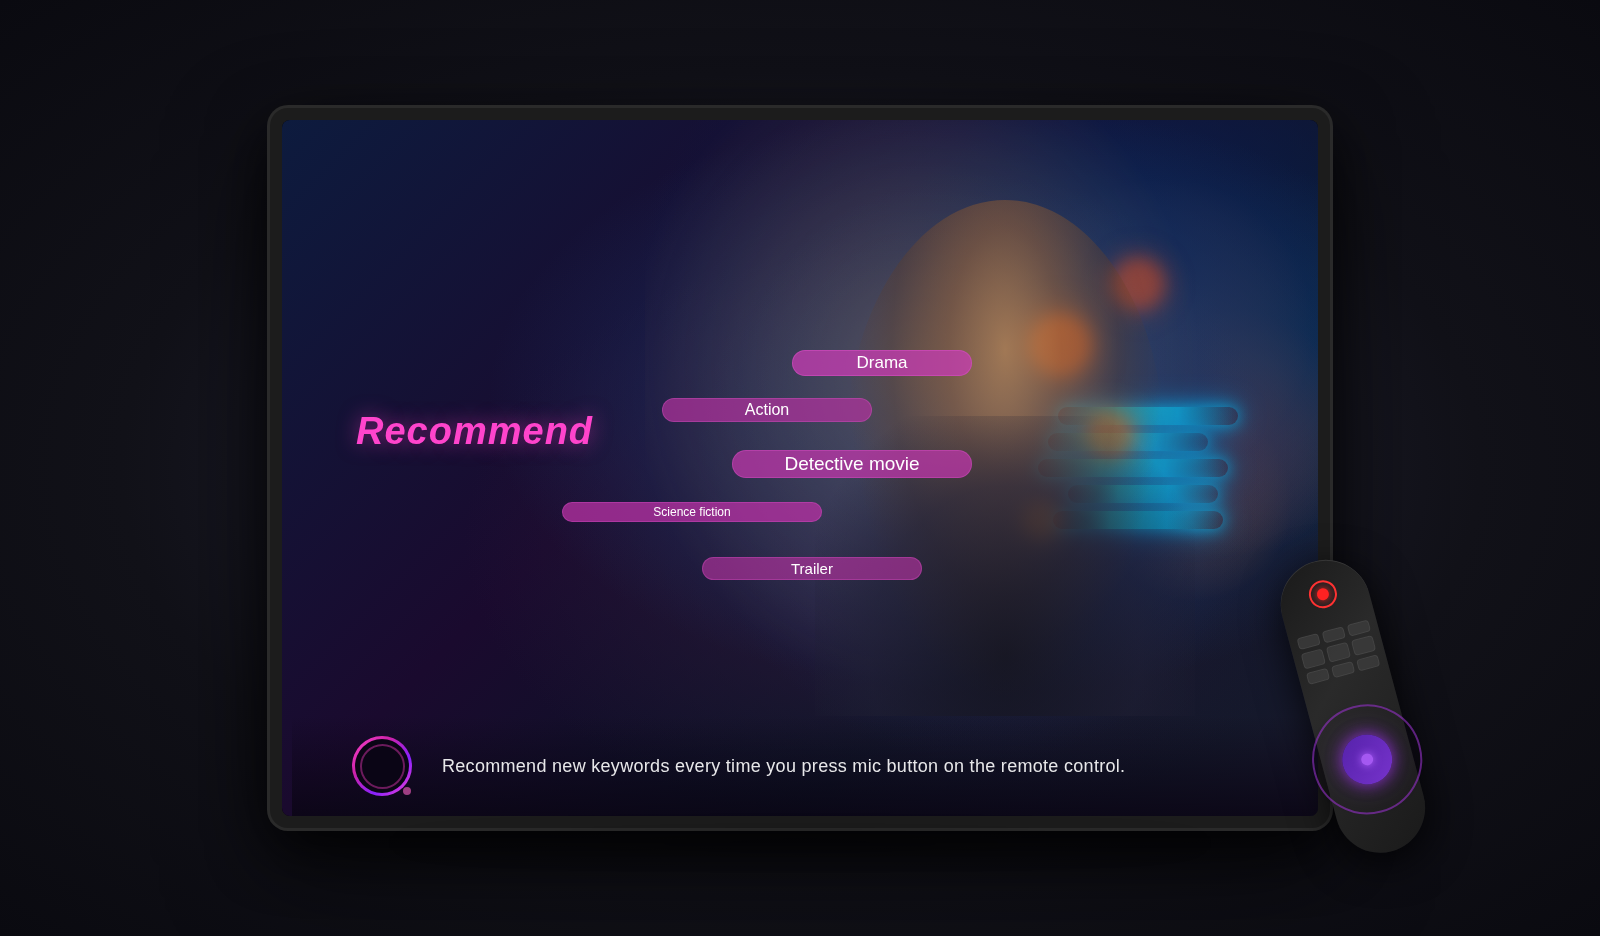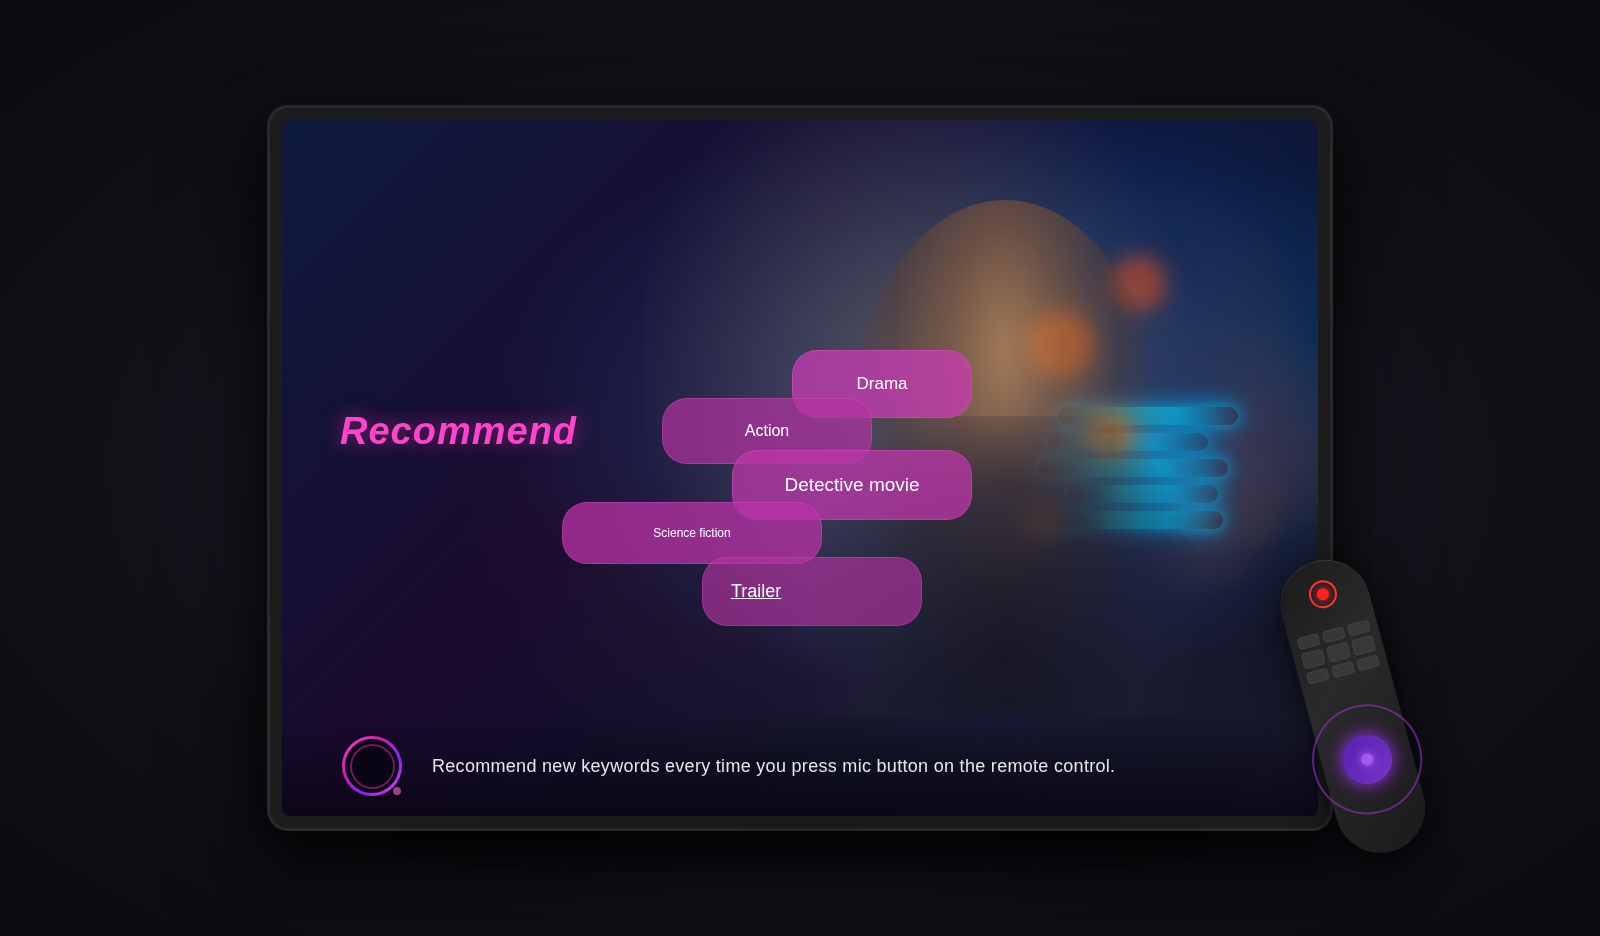--- a/index.html
+++ b/index.html
@@ -158,41 +158,41 @@
 
     
     .ui-overlay {
       position: absolute;
       top: 0; left: 0; right: 0; bottom: 0;
     }
 
     
     .recommend-title {
       position: absolute;
-      left: 58px;
+      left: 74px;
       top: 290px;
       font-size: 38px;
       font-style: italic;
       font-weight: 600;
       color: #ff44cc;
       text-shadow: 0 0 20px rgba(255, 60, 200, 0.5);
       letter-spacing: 1px;
     }
 
     
     .keywords-container {
       position: absolute;
       top: 230px;
       left: 280px;
       width: 550px;
     }
 
     .keyword-pill {
       display: inline-block;
-      padding: 23px 28px;
+      padding: 2px 28px;
       border-radius: 25px;
       font-size: 20px;
       font-weight: 500;
       color: white;
       position: absolute;
     }
 
     .pill-drama {
       background: rgba(200, 60, 180, 0.75);
       border: 1px solid rgba(220, 80, 200, 0.5);
@@ -232,30 +232,29 @@
       text-align: center;
       font-size: 12px;
     }
 
     .pill-trailer {
       background: rgba(180, 50, 160, 0.65);
       border: 1px solid rgba(210, 75, 190, 0.4);
       top: 207px;
       left: 140px;
       width: 220px;
-      text-align: left;
-      font-size: 18px;
-      text-decoration: underline;
+      text-align: center;
+      font-size: 15px;
     }
 
     
     .bottom-bar {
       position: absolute;
       bottom: 0;
-      left: 0;
+      left: 10px;
       right: 0;
       height: 100px;
       background: linear-gradient(to top, rgba(10, 5, 20, 0.85) 0%, transparent 100%);
       display: flex;
       align-items: center;
       padding: 0 60px;
       gap: 30px;
     }
 
     .mic-indicator {

